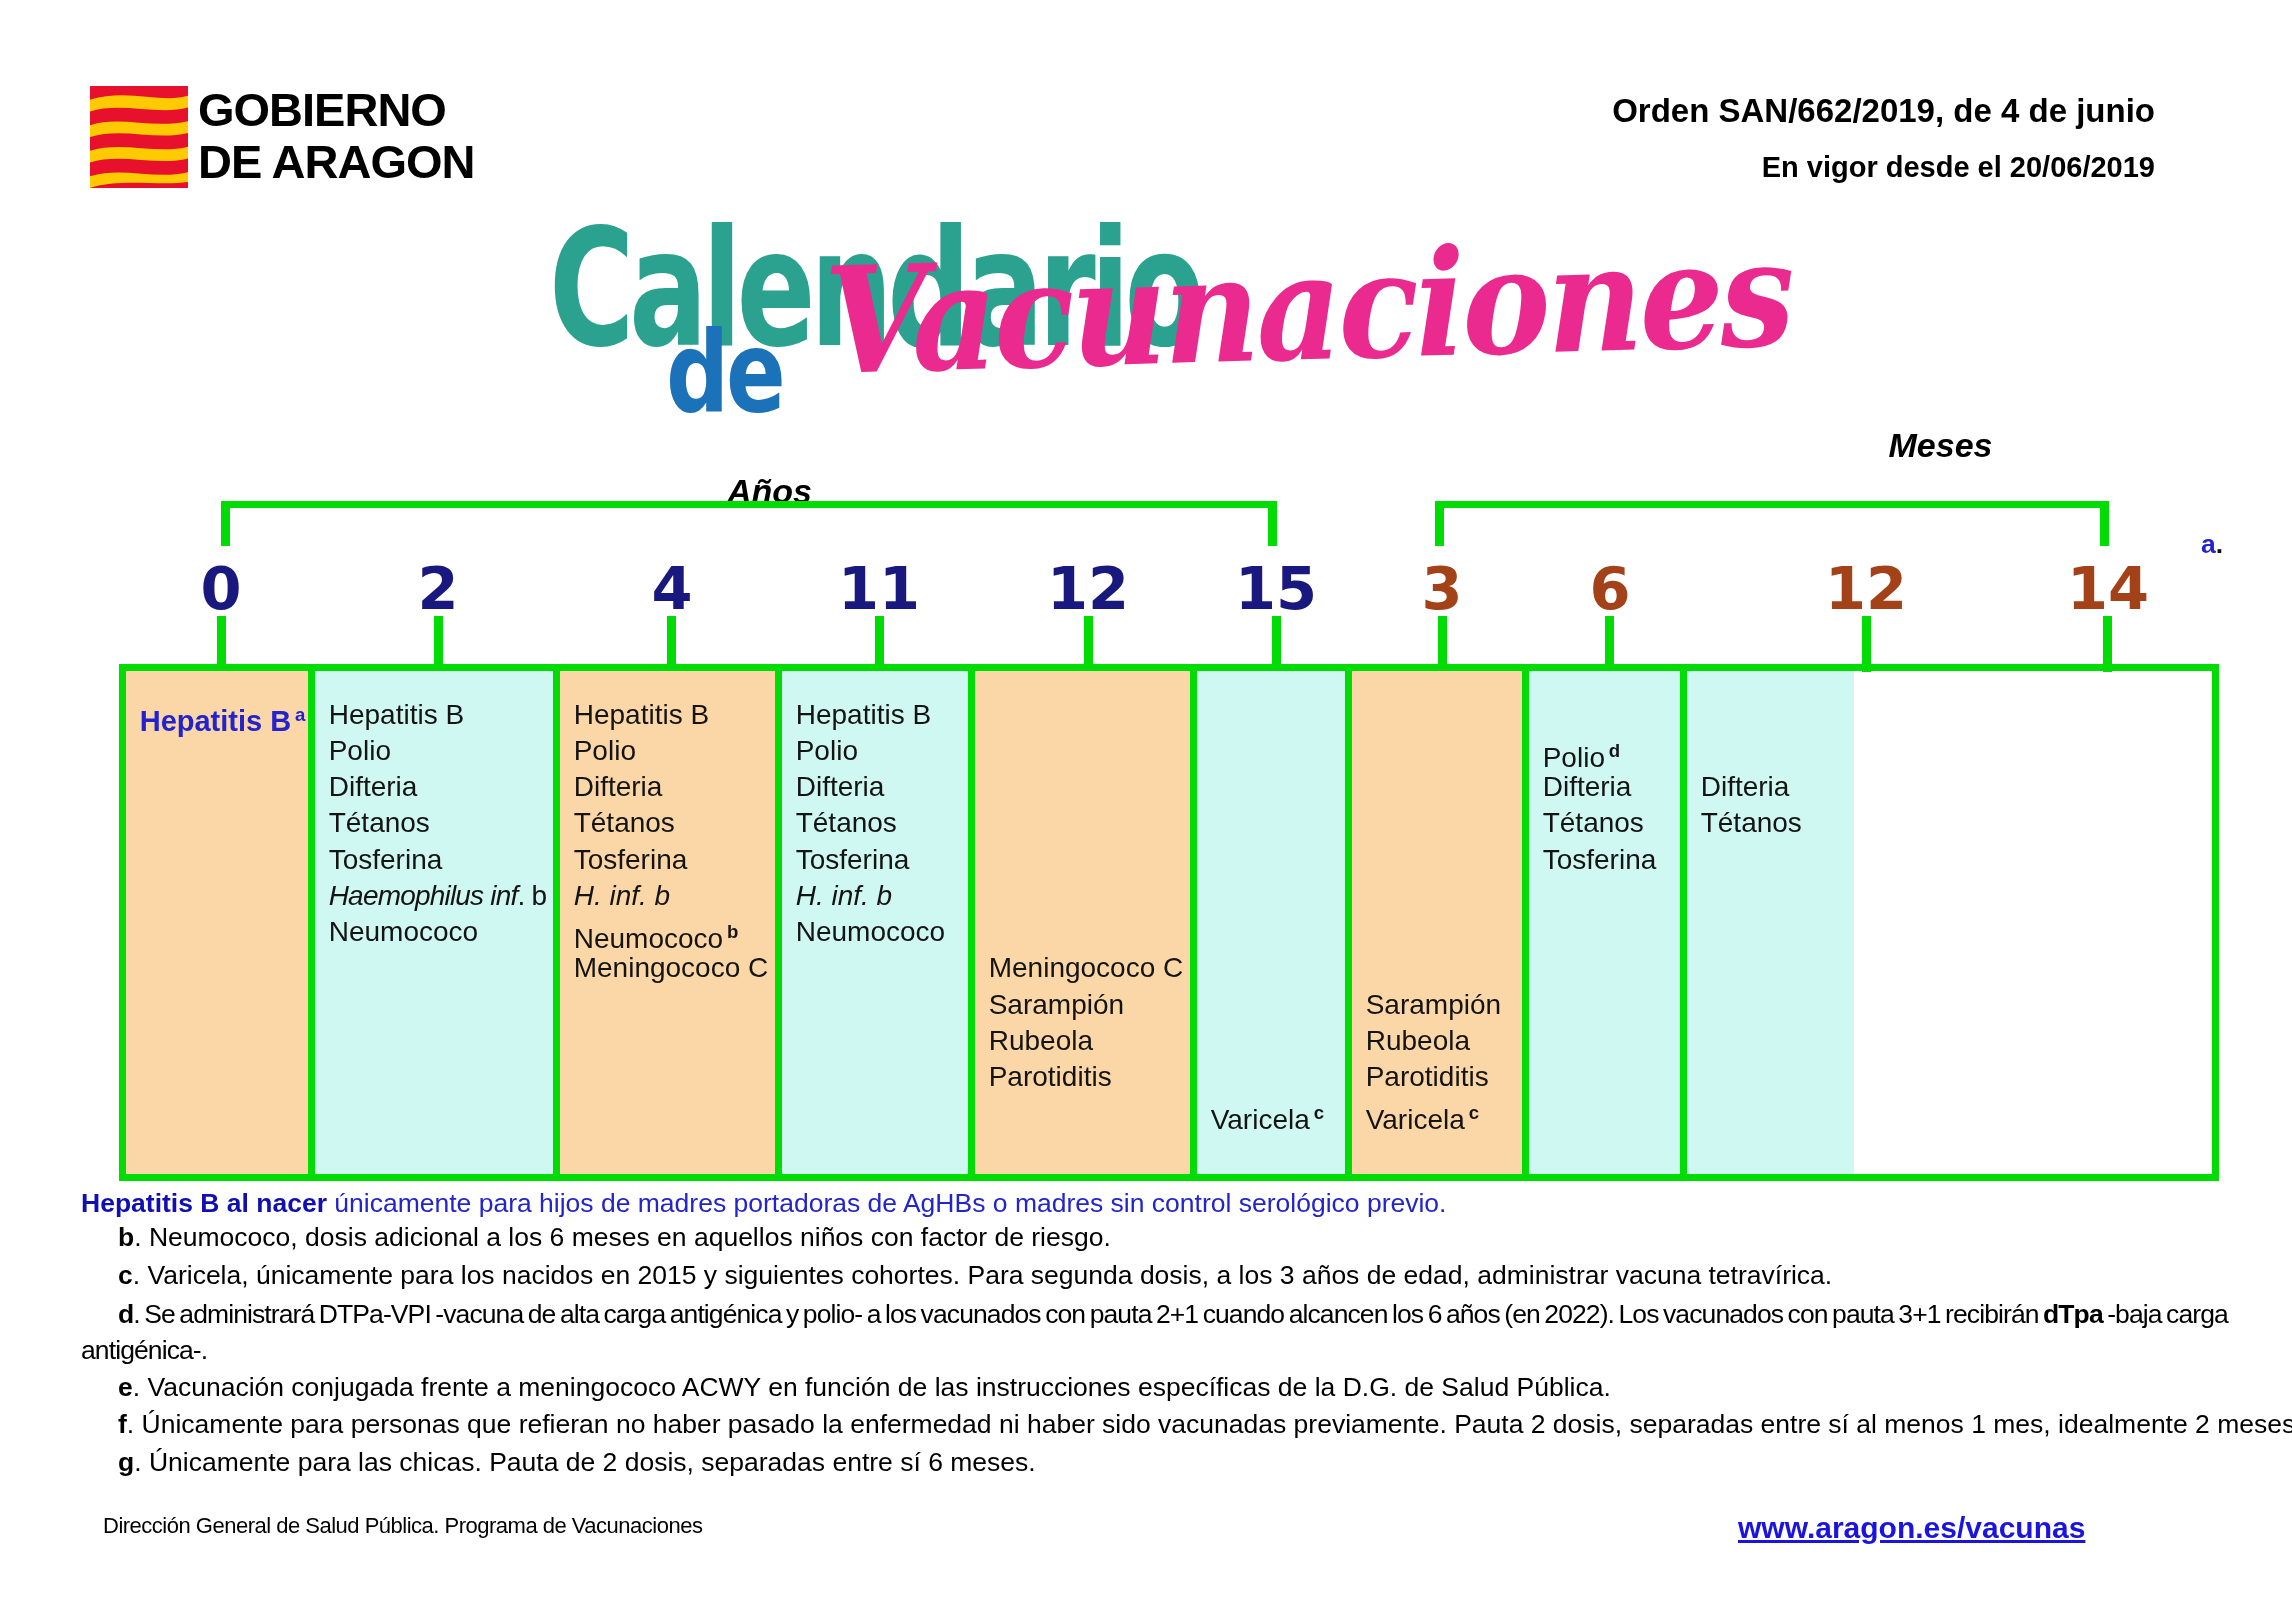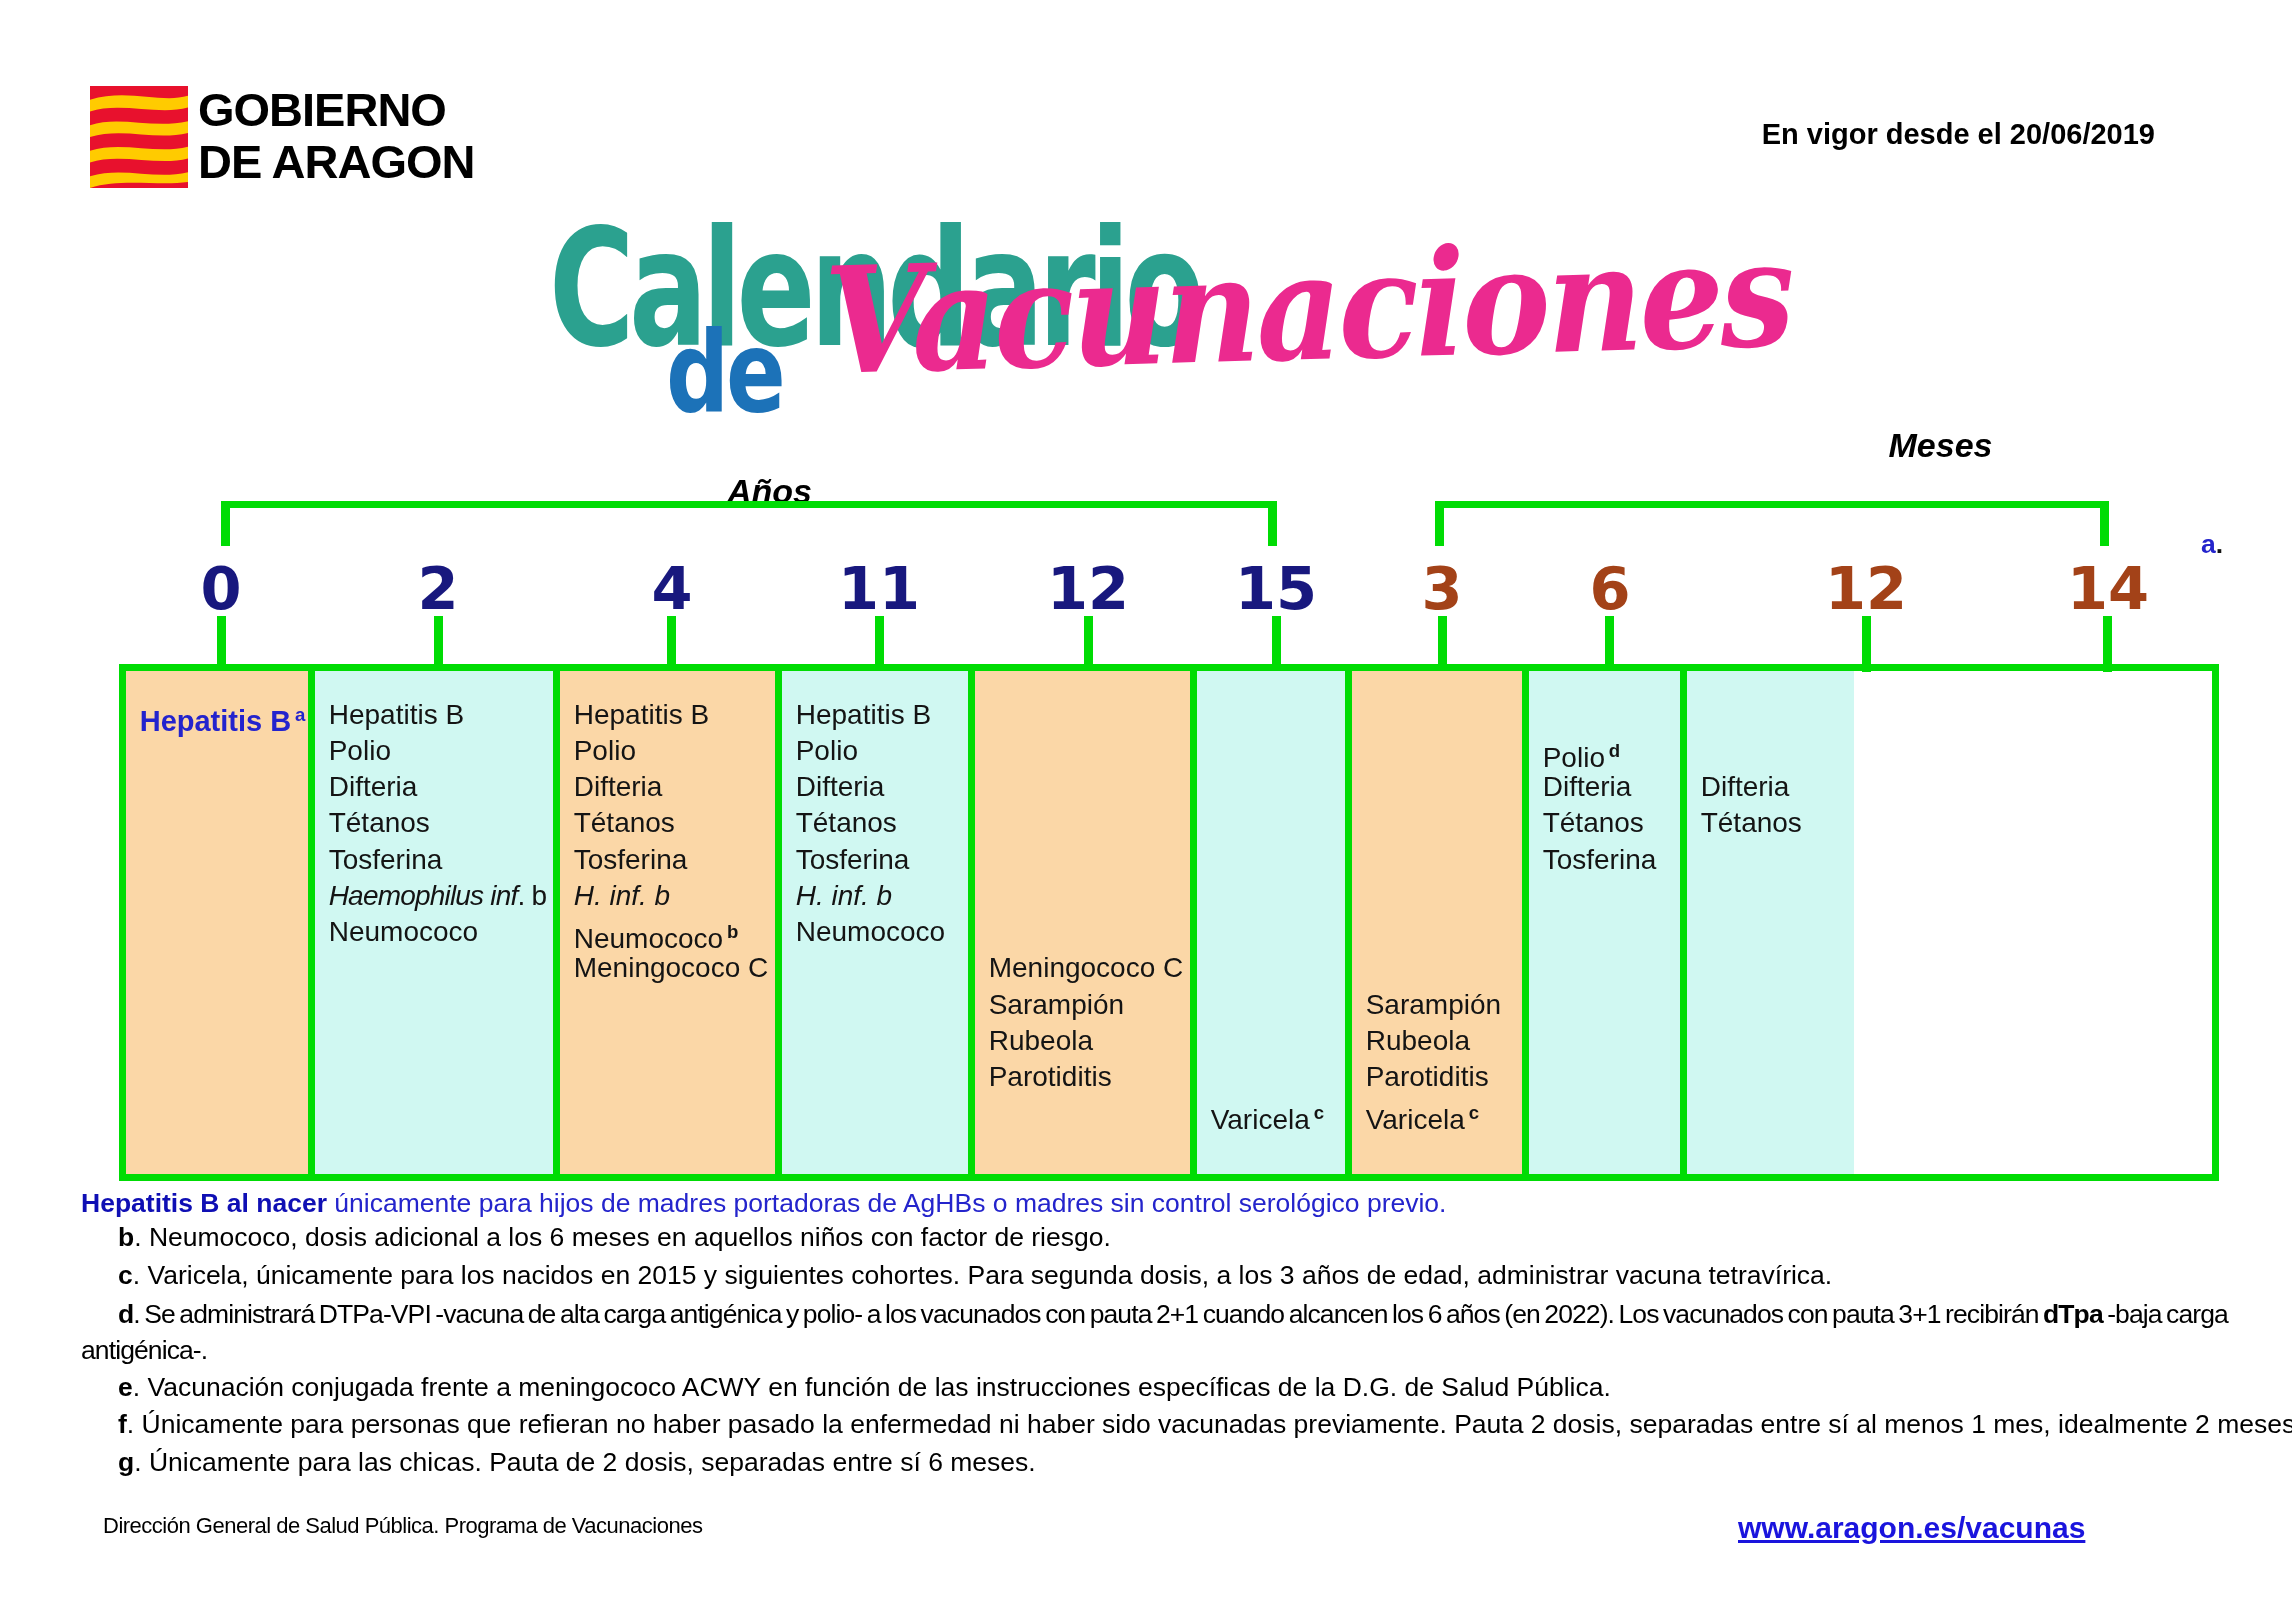--- a/index.html
+++ b/index.html
@@ -93,20 +93,21 @@
     <path fill="#e8112d" d="M0,26 C30,16 70,30 100,22 V36 C64,44 30,30 0,40 Z"></path>
     <path fill="#e8112d" d="M0,52 C34,42 66,56 100,48 V62 C68,70 32,56 0,66 Z"></path>
     <path fill="#e8112d" d="M0,78 C30,68 70,82 100,74 V88 C66,96 34,82 0,92 Z"></path>
     <path fill="#e8112d" d="M0,104 C30,94 70,102 100,98 V104 Z"></path>
   </svg>
   <div class="logo-text">
     <div>GOBIERNO</div>
     <div>DE ARAGON</div>
   </div>
   <div class="order">
+    <div class="l1">Orden SAN/662/2019, de 4 de junio</div>
     <div class="l2">En vigor desde el 20/06/2019</div>
   </div>
 
   <div class="title">
     <span class="t1">Calendario</span>
     <span class="t2">de</span>
     <span class="t3">Vacunaciones</span>
   </div>
 
   <div class="axis-label label-anos">Años</div>

